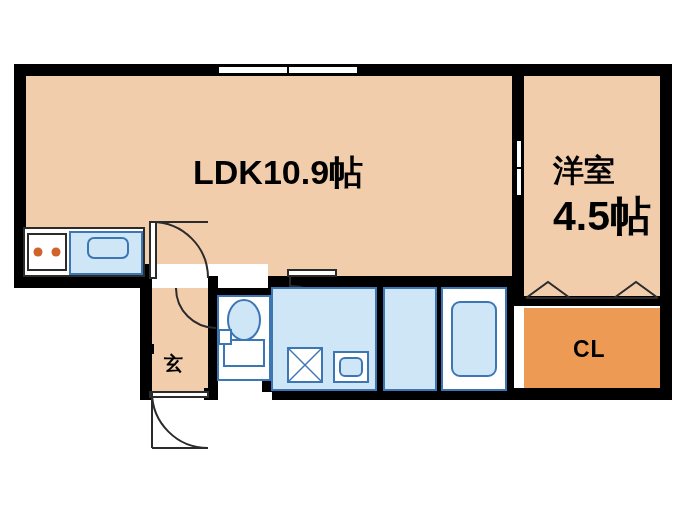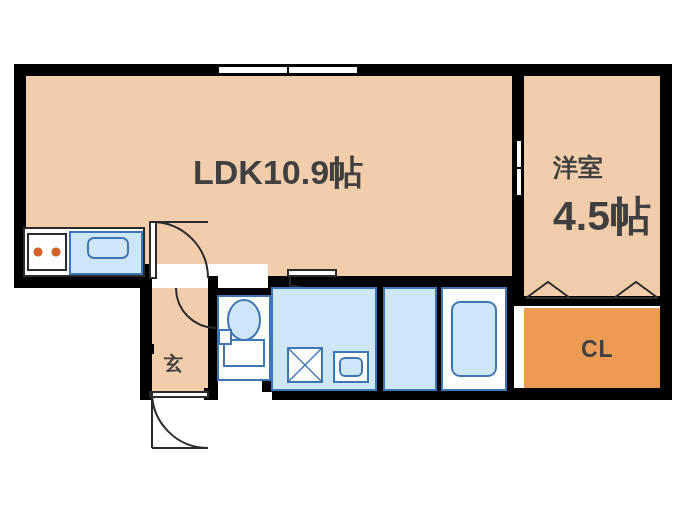--- a/index.html
+++ b/index.html
@@ -16,50 +16,49 @@
   }
   #plan {
     position: absolute;
     left: 0; top: 0;
     width: 700px;
     height: 525px;
   }
   .label {
     position: absolute;
     font-family: "Liberation Sans", sans-serif;
-    color: #404040;
+    color: #000000;
     white-space: nowrap;
     line-height: 1;
   }
   #ldk-label {
     left: 193px;
     top: 155px;
     font-size: 34px;
     font-weight: bold;
     letter-spacing: 0px;
   }
   #room-label-1 {
     left: 553px;
     top: 155px;
-    font-size: 25px;
+    font-size: 31px;
     font-weight: bold;
   }
   #room-label-2 {
     left: 553px;
     top: 196px;
     font-size: 41px;
     font-weight: bold;
   }
   #cl-label {
     left: 573px;
     top: 338px;
     font-size: 23px;
     font-weight: bold;
     letter-spacing: 1px;
-    margin-left: 8px;
   }
   #genkan-label {
     left: 164px;
     top: 354px;
     font-size: 19px;
     font-weight: bold;
   }
 </style>
 </head>
 <body>

